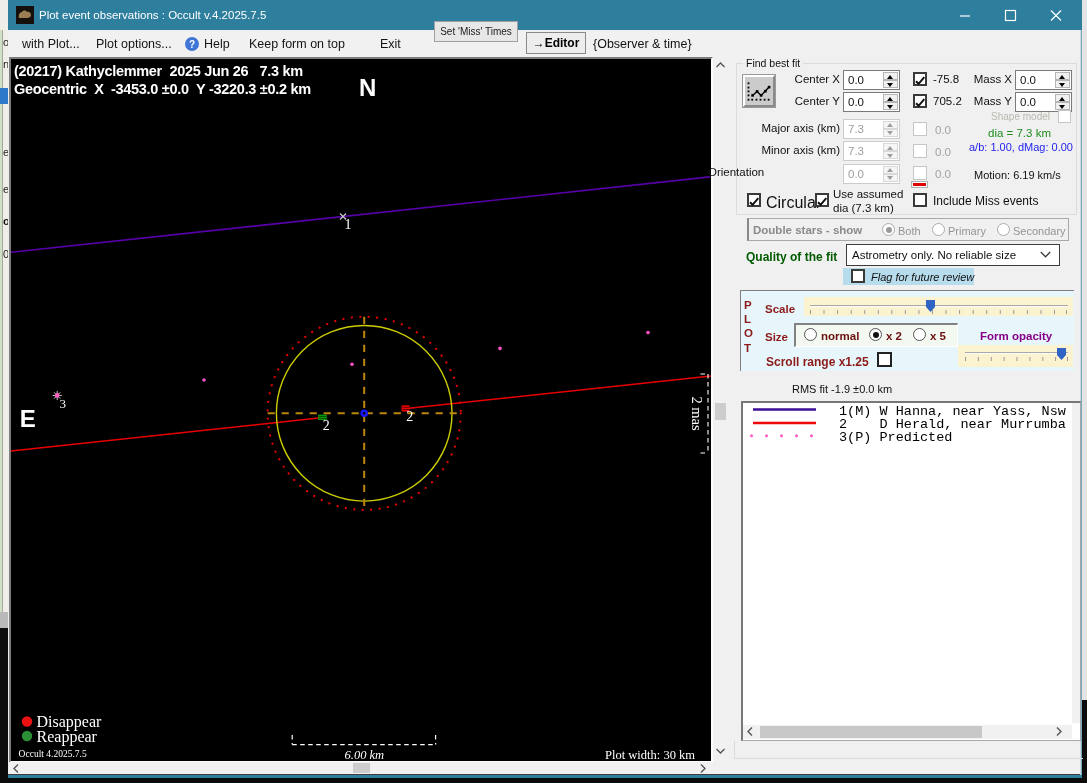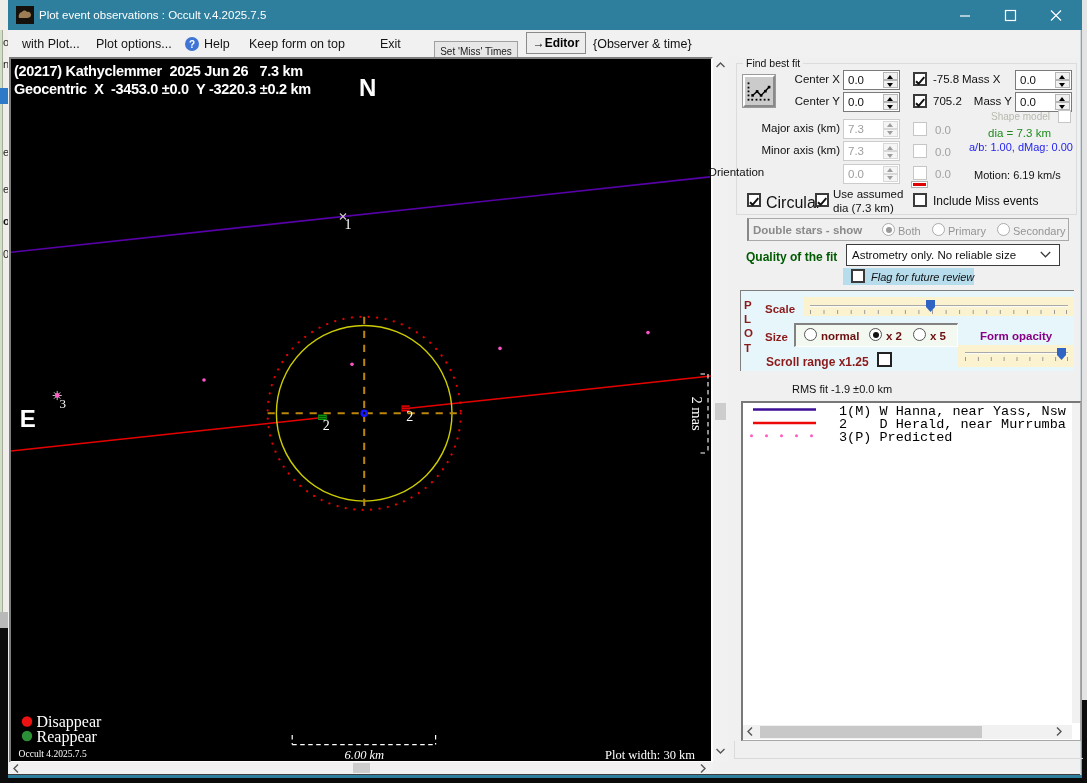--- a/index.html
+++ b/index.html
@@ -60,21 +60,21 @@
   <div class="abs" style="left:0;top:30px;width:1074px;height:27px;background:#f1f1f1;"></div>
   <div class="mi" style="left:14px;top:37px;">with Plot...</div>
   <div class="mi" style="left:88px;top:37px;">Plot options...</div>
   <svg class="abs" style="left:177px;top:37px;" width="14" height="14" viewBox="0 0 14 14">
     <circle cx="7" cy="7" r="7" fill="#3f76d6"></circle>
     <text x="7" y="10.5" font-size="10" font-weight="bold" fill="#fff" text-anchor="middle" font-family="Liberation Sans">?</text>
   </svg>
   <div class="mi" style="left:196px;top:37px;">Help</div>
   <div class="mi" style="left:241px;top:37px;">Keep form on top</div>
   <div class="mi" style="left:372px;top:37px;">Exit</div>
-  <div class="abs" style="left:426px;top:41px;width:84px;height:21px;background:#e7e7e7;border:1px solid #a0a0a0;box-sizing:border-box;text-align:center;font:10px 'Liberation Sans';color:#1a1a1a;line-height:20px;">Set 'Miss' Times</div>
+  <div class="abs" style="left:426px;top:21px;width:84px;height:21px;background:#e7e7e7;border:1px solid #a0a0a0;box-sizing:border-box;text-align:center;font:10px 'Liberation Sans';color:#1a1a1a;line-height:20px;">Set 'Miss' Times</div>
   <div class="abs" style="left:518px;top:31.5px;width:60px;height:22.5px;background:#ededed;border:1px solid #8a8a8a;box-sizing:border-box;text-align:center;font:bold 12px 'Liberation Sans';color:#000;line-height:21px;">→Editor</div>
   <div class="abs" style="left:585px;top:37px;font:12.5px 'Liberation Sans';color:#111;">{Observer &amp; time}</div>
 
   <div class="abs" style="left:1px;top:57px;width:704px;height:706px;border-top:2px solid #7c7c7c;border-left:2px solid #7c7c7c;border-right:2px solid #fdfdfd;border-bottom:2px solid #fdfdfd;box-sizing:border-box;background:#000;"></div>
   <svg class="abs" style="left:3px;top:59px;" width="700" height="702" viewBox="0 0 700 702">
     <rect x="0" y="0" width="700" height="702" fill="#000"></rect>
     <text x="3" y="17" font-family="Liberation Sans" font-size="14.5" font-weight="bold" letter-spacing="-0.3" fill="#fff">(20217)&nbsp;Kathyclemmer&nbsp; 2025&nbsp;Jun&nbsp;26&nbsp;&nbsp; 7.3&nbsp;km</text>
     <text x="3" y="34.5" font-family="Liberation Sans" font-size="14.5" font-weight="bold" letter-spacing="-0.3" fill="#fff">Geocentric&nbsp; X&nbsp; -3453.0&nbsp;±0.0&nbsp; Y&nbsp;-3220.3&nbsp;±0.2&nbsp;km</text>
     <text x="348" y="36.5" font-family="Liberation Sans" font-size="24" font-weight="bold" fill="#fff">N</text>
     <text x="8.8" y="368" font-family="Liberation Sans" font-size="24" font-weight="bold" fill="#fff">E</text>
@@ -239,21 +239,21 @@
         <path d="M3 7.2 L5.6 9.8 L11.3 3.2" stroke="#111" stroke-width="2" fill="none"></path>
       </svg></div>
   <div class="cb dis" style="left:905px;top:121.5px;"></div>
   <div class="cb dis" style="left:905px;top:144px;"></div>
   <div class="cb dis" style="left:905px;top:166px;"></div>
   <div class="lbl" style="left:925px;top:73px;">-75.8</div>
   <div class="lbl" style="left:925px;top:95px;">705.2</div>
   <div class="lbl" style="left:927px;top:123.5px;color:#a2a2a2;">0.0</div>
   <div class="lbl" style="left:927px;top:146px;color:#a2a2a2;">0.0</div>
   <div class="lbl" style="left:927px;top:168px;color:#a2a2a2;">0.0</div>
-  <div class="lbl" style="left:954px;top:73px;width:50px;text-align:left;">Mass X</div>
+  <div class="lbl" style="left:954px;top:73px;width:50px;text-align:right;">Mass X</div>
   <div class="lbl" style="left:954px;top:95px;width:50px;text-align:right;">Mass Y</div>
   <div class="sp" style="left:1007px;top:70px;">
       <span class="v">0.0</span>
       <span class="bt">
         <i class="tu"></i>
       </span>
       <span class="bb">
         <i class="td"></i>
       </span>
     </div>

